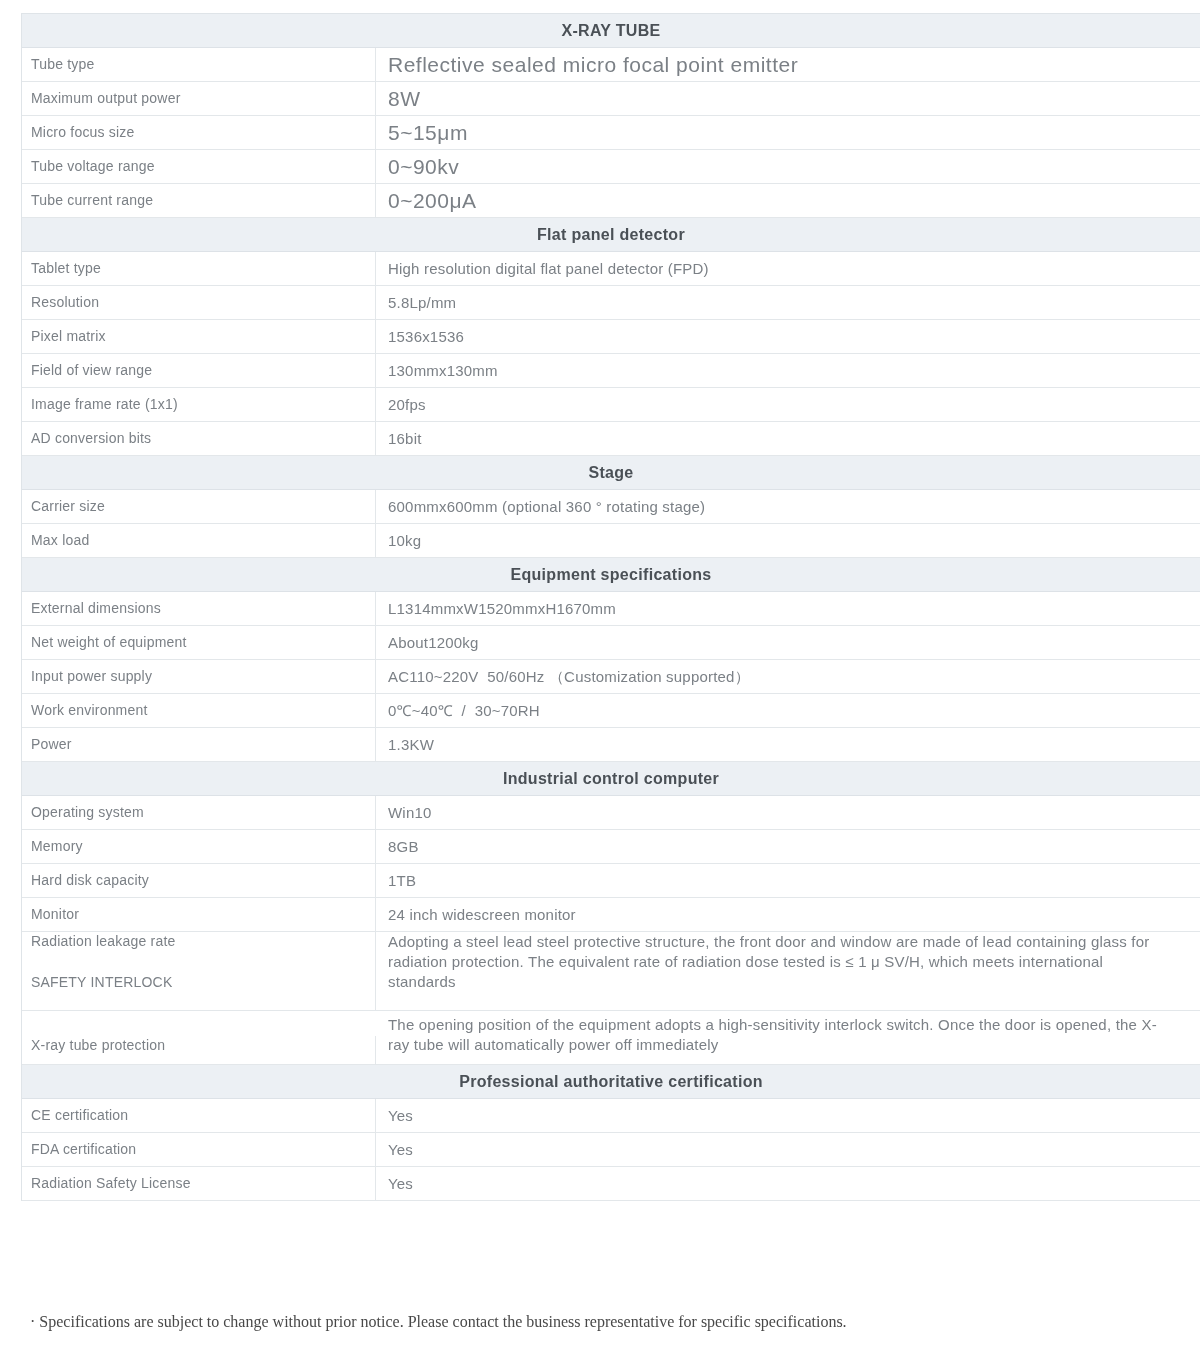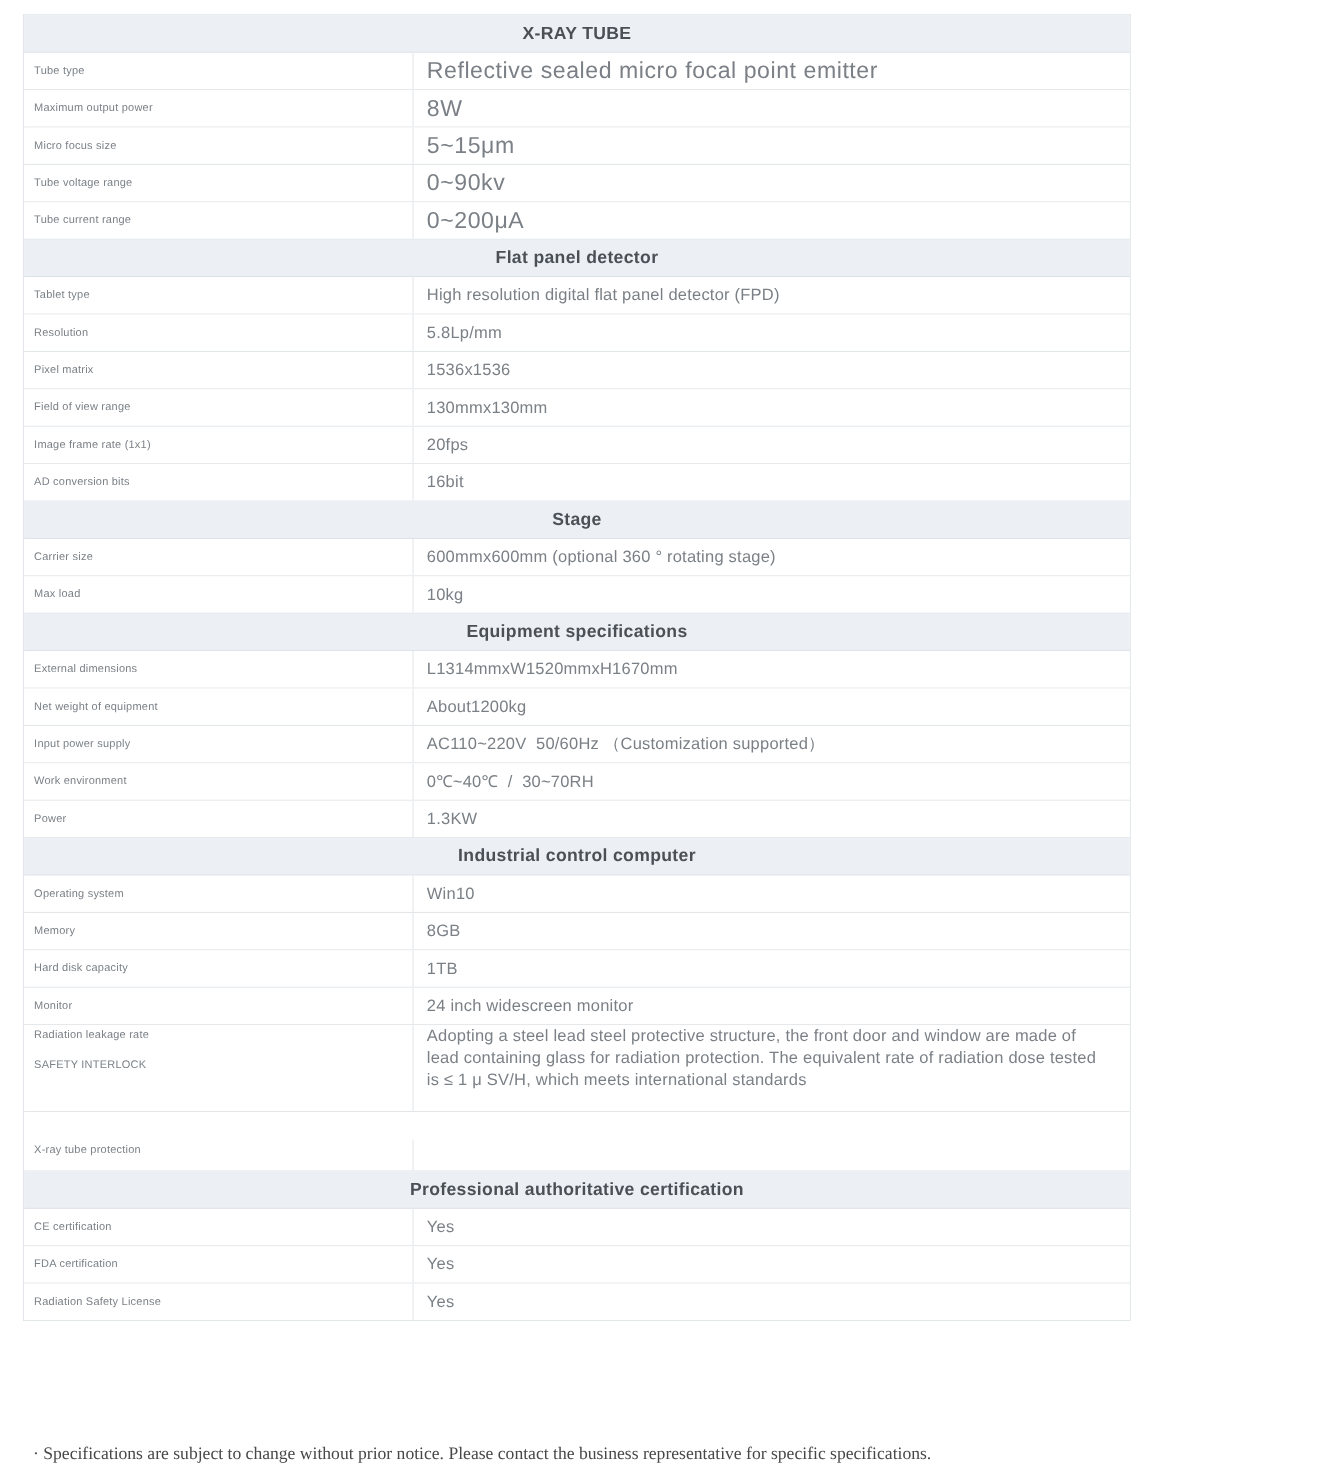--- a/index.html
+++ b/index.html
@@ -5,21 +5,21 @@
   * { box-sizing: border-box; margin: 0; padding: 0; }
   html, body { background: #ffffff; }
   body {
     width: 1200px; height: 1349px;
     position: relative;
     font-family: "Liberation Sans", sans-serif;
   }
   .spec-table {
     position: absolute;
     top: 13px; left: 21px;
-    width: 1007px;
+    width: 1180px;
     border: 1px solid #dfe4e8;
     border-bottom: none;
     background: #fff;
   }
   .section-header {
     height: 34px;
     background: #ecf0f4;
     border-bottom: 1px solid #dde2e7;
     display: flex; align-items: center; justify-content: center;
     font-size: 16px; font-weight: bold;
@@ -29,33 +29,33 @@
     display: flex; align-items: stretch;
     border-bottom: 1px solid #e3e7ea;
     min-height: 34px;
     background: #fff;
   }
   .cl {
     flex: 0 0 354px; width: 354px;
     border-right: 1px solid #e3e7ea;
     padding: 5px 10px 5px 9px;
     display: flex; flex-direction: column; justify-content: center;
-    font-size: 10px; color: #7b8086; letter-spacing: 0.2px;
+    font-size: 14px; color: #7b8086; letter-spacing: 0.2px;
     line-height: 19px;
   }
   .cv {
     flex: 1 1 auto;
     padding: 5px 30px 5px 12px;
     display: flex; flex-direction: column; justify-content: center;
     font-size: 15px; color: #7b8086; letter-spacing: 0.2px;
     line-height: 20px;
     white-space: pre-line;
   }
   .cv.lg { font-size: 21px; letter-spacing: 0.5px; }
-  .row.top .cl, .row.top .cv { justify-content: flex-start; padding-top: 0; padding-bottom: 9px; }
+  .row.top .cl, .row.top .cv { justify-content: flex-start; padding-top: 0; padding-bottom: 9px; gap: 14px; }
   .row.h80 { min-height: 79px; }
   .row.h55 { min-height: 54px; align-items: flex-end; }
   .row.h37 { min-height: 36px; }
   .cl .l2 { display: block; margin-top: 8px; }
   .footnote {
     position: absolute;
     top: 1313px; left: 30px;
     font-family: "Liberation Serif", serif;
     font-size: 16px; color: #484848;
   }
@@ -165,20 +165,21 @@
 
   <div class="row top h80">
     <div class="cl">
       <span>Radiation leakage rate</span>
       <span class="l2">SAFETY INTERLOCK</span>
     </div>
     <div class="cv">Adopting a steel lead steel protective structure, the front door and window are made of lead containing glass for radiation protection. The equivalent rate of radiation dose tested is ≤ 1 μ SV/H, which meets international standards</div>
   </div>
   <div class="row top h55">
     <div class="cl">X-ray tube protection</div>
+    <div class="cv">The opening position of the equipment adopts a high-sensitivity interlock switch. Once the door is opened, the X-ray tube will automatically power off immediately</div>
   </div>
 
   <div class="section-header">Professional authoritative certification</div>
   <div class="row">
     <div class="cl">CE certification</div>
     <div class="cv">Yes</div>
   </div>
   <div class="row">
     <div class="cl">FDA certification</div>
     <div class="cv">Yes</div>

